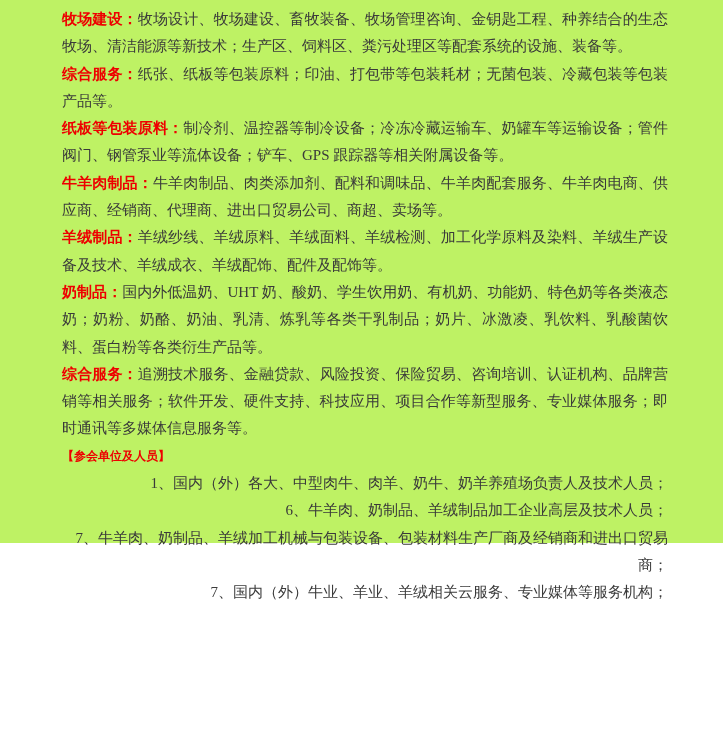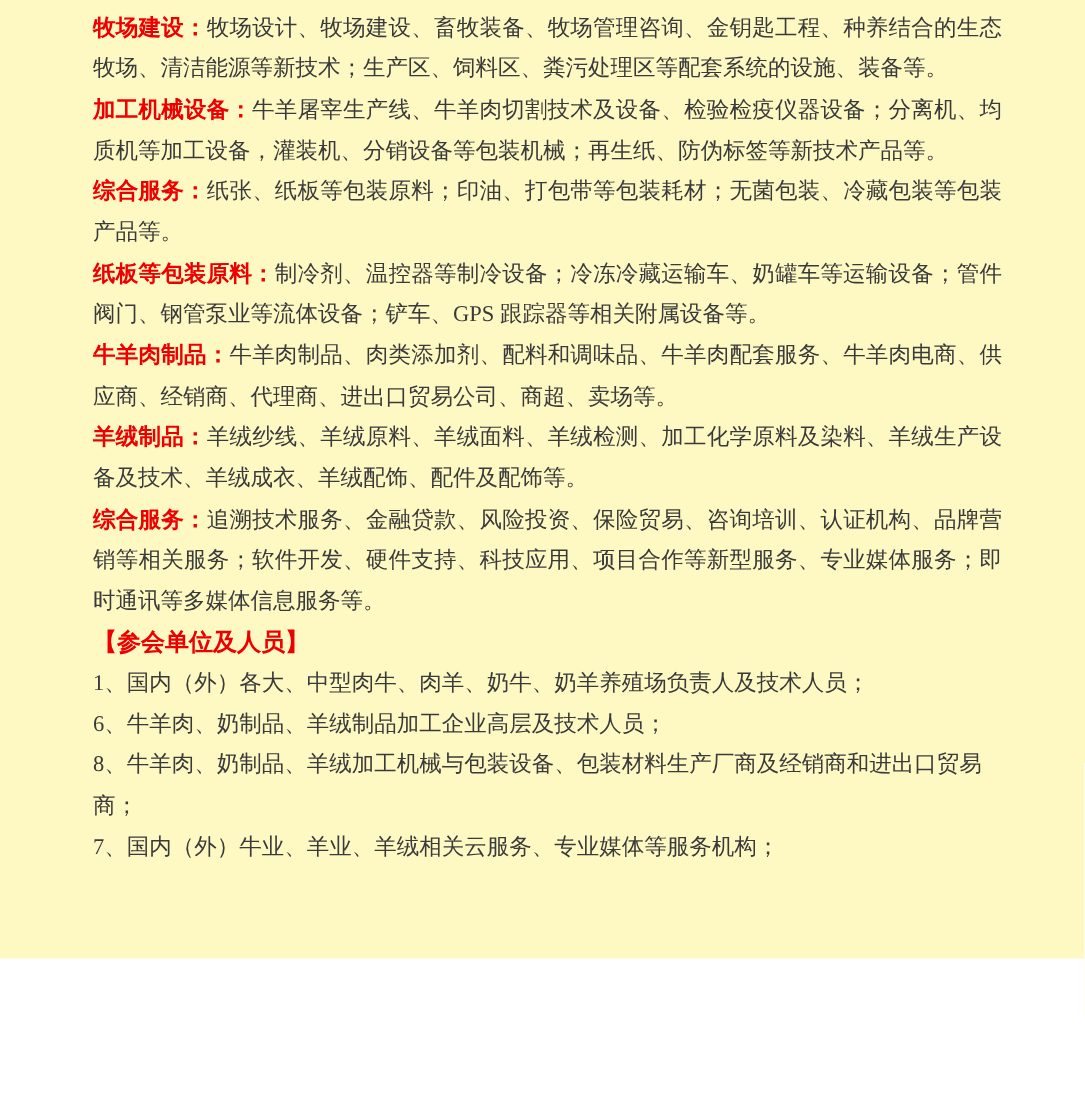--- a/index.html
+++ b/index.html
@@ -2,66 +2,66 @@
 <html lang="zh"><head>
 <meta charset="utf-8">
 <style>
   html,body{margin:0;padding:0;background:#ffffff;}
   body{
     width:723px;height:733px;overflow:hidden;
     font-family:"Liberation Serif","DejaVu Serif",serif;
   }
   .page{
     box-sizing:border-box;
-    width:723px;height:639px;
+    width:723px;height:543px;
     padding:6px 55px 0 62px;
-    background:#fef9c3;
+    background:#bef264;
     color:#3a3a3a;
     font-size:15px;
     line-height:27.3px;
   }
   p{margin:0;padding:0;}
   .para{
     text-align:justify;
     text-justify:inter-character;
   }
   .label{
     color:#ee0000;
     font-weight:bold;
   }
   .heading{
     color:#ee0000;
     font-weight:bold;
-    font-size:16px;
+    font-size:12px;
   }
   .item{
-    text-align:left;
+    text-align:right;
     white-space:normal;
   }
 </style>
 </head>
 <body>
 
 <div class="page">
 
   <p class="para"><span class="label">牧场建设：</span><span>牧场设计、牧场建设、畜牧装备、牧场管理咨询、金钥匙工程、种养结合的生态牧场、清洁能源等新技术；生产区、饲料区、粪污处理区等配套系统的设施、装备等。</span></p>
 
-  <p class="para"><span class="label">加工机械设备：</span><span>牛羊屠宰生产线、牛羊肉切割技术及设备、检验检疫仪器设备；分离机、均质机等加工设备，灌装机、分销设备等包装机械；再生纸、防伪标签等新技术产品等。</span></p>
 
   <p class="para"><span class="label">综合服务：</span><span>纸张、纸板等包装原料；印油、打包带等包装耗材；无菌包装、冷藏包装等包装产品等。</span></p>
 
   <p class="para"><span class="label">纸板等包装原料：</span><span>制冷剂、温控器等制冷设备；冷冻冷藏运输车、奶罐车等运输设备；管件阀门、钢管泵业等流体设备；铲车、GPS 跟踪器等相关附属设备等。</span></p>
 
   <p class="para"><span class="label">牛羊肉制品：</span><span>牛羊肉制品、肉类添加剂、配料和调味品、牛羊肉配套服务、牛羊肉电商、供应商、经销商、代理商、进出口贸易公司、商超、卖场等。</span></p>
 
   <p class="para"><span class="label">羊绒制品：</span><span>羊绒纱线、羊绒原料、羊绒面料、羊绒检测、加工化学原料及染料、羊绒生产设备及技术、羊绒成衣、羊绒配饰、配件及配饰等。</span></p>
 
+  <p class="para"><span class="label">奶制品：</span><span>国内外低温奶、UHT 奶、酸奶、学生饮用奶、有机奶、功能奶、特色奶等各类液态奶；奶粉、奶酪、奶油、乳清、炼乳等各类干乳制品；奶片、冰激凌、乳饮料、乳酸菌饮料、蛋白粉等各类衍生产品等。</span></p>
 
   <p class="para"><span class="label">综合服务：</span><span>追溯技术服务、金融贷款、风险投资、保险贸易、咨询培训、认证机构、品牌营销等相关服务；软件开发、硬件支持、科技应用、项目合作等新型服务、专业媒体服务；即时通讯等多媒体信息服务等。</span></p>
 
   <p class="heading">【参会单位及人员】</p>
 
   <p class="item">1、国内（外）各大、中型肉牛、肉羊、奶牛、奶羊养殖场负责人及技术人员；</p>
   <p class="item">6、牛羊肉、奶制品、羊绒制品加工企业高层及技术人员；</p>
-  <p class="item">8、牛羊肉、奶制品、羊绒加工机械与包装设备、包装材料生产厂商及经销商和进出口贸易商；</p>
+  <p class="item">7、牛羊肉、奶制品、羊绒加工机械与包装设备、包装材料生产厂商及经销商和进出口贸易商；</p>
   <p class="item">7、国内（外）牛业、羊业、羊绒相关云服务、专业媒体等服务机构；</p>
 
 </div>
 
 </body></html>

